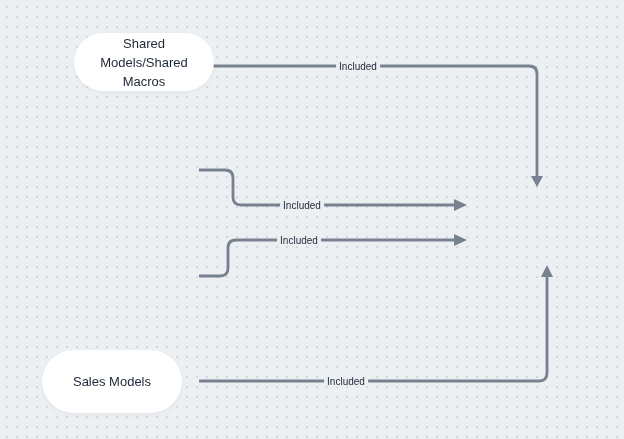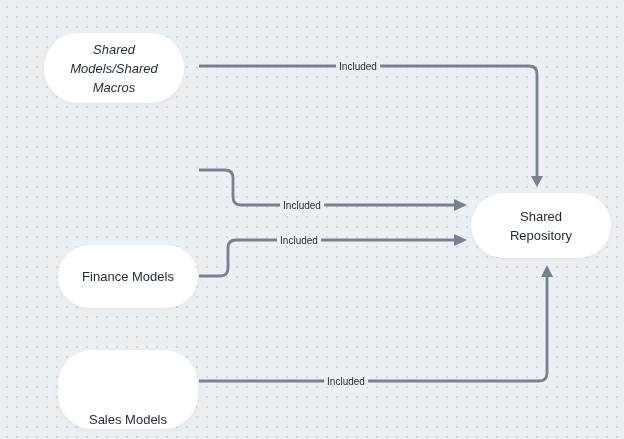--- a/index.html
+++ b/index.html
@@ -38,24 +38,24 @@
     align-items: center;
     justify-content: center;
     text-align: center;
     color: #1f2837;
     font-size: 13px;
     font-weight: 500;
     line-height: 19px;
     padding: 0 17px;
     box-shadow: 0 2px 5px rgba(40,55,80,0.05), 0 0 1px rgba(40,55,80,0.04);
   }
-  .node-shared-models { left: 44px; top: 33px;  width: 140px; height: 70px; font-style: italic; }
+  .node-shared-models { left: 74px; top: 33px;  width: 140px; height: 58px; }
   .node-marketing     { left: 58px; top: 139px; width: 140px; height: 63px; }
   .node-finance       { left: 58px; top: 245px; width: 140px; height: 63px; }
-  .node-sales         { left: 58px; top: 350px; width: 140px; height: 79px; align-items: flex-end; }
+  .node-sales         { left: 42px; top: 350px; width: 140px; height: 63px; }
   .node-repo          { left: 471px; top: 193px; width: 140px; height: 65px; }
 
   .edge-label {
     position: absolute;
     transform: translate(-50%, -50%);
     background: #edf0f3;
     color: #1f2837;
     font-size: 10px;
     font-weight: 500;
     padding: 0 3px;
@@ -84,30 +84,24 @@
 
     <path class="edge-path" d="M 199 381 L 539 381 Q 547 381 547 373 L 547 277"></path>
     <polygon class="arrowhead" points="541,277 553,277 547,265"></polygon>
   </svg>
 
   <div class="node node-shared-models">
     <span>Shared Models/Shared Macros</span>
   </div>
 
 
-  <div class="node node-finance">
-    <span>Finance Models</span>
-  </div>
 
   <div class="node node-sales">
     <span>Sales Models</span>
   </div>
 
-  <div class="node node-repo">
-    <span>Shared Repository</span>
-  </div>
 
   <span class="edge-label edge-label-1">Included</span>
   <span class="edge-label edge-label-2">Included</span>
   <span class="edge-label edge-label-3">Included</span>
   <span class="edge-label edge-label-4">Included</span>
 
 </div>
 
 </body></html>

